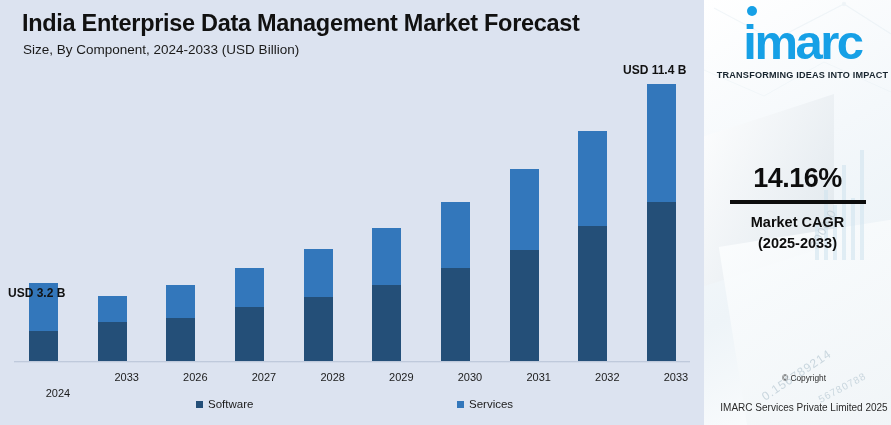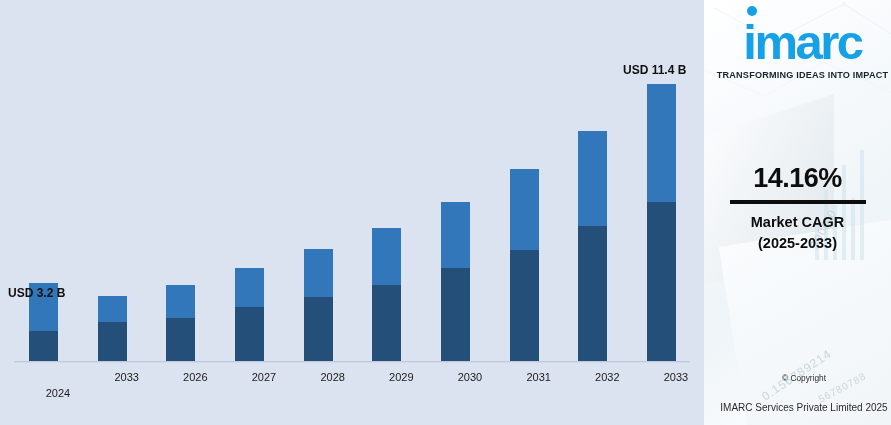--- a/index.html
+++ b/index.html
@@ -241,20 +241,22 @@
     margin-top: 19px;
   }
 </style>
 </head>
 <body>
 
 <div id="page">
 
   <div id="chart-panel">
 
+    <div id="chart-title">India Enterprise Data Management Market Forecast</div>
+    <div id="chart-subtitle">Size, By Component, 2024-2033 (USD Billion)</div>
 
     <div id="plot">
       <div id="baseline"></div>
 
     <div class="bar-group" style="left: 29px;">
           <div class="seg seg-services" style="height: 47.6246px; background: rgb(51, 119, 187);"></div>
           <div class="seg seg-software" style="height: 30.1298px; background: rgb(36, 79, 120);"></div>
         </div>
         <div class="axis-label" style="left: 43.5px; margin-top: 16px;">2024</div>
         <div class="bar-group" style="left: 97.6667px;">
@@ -300,20 +302,30 @@
         <div class="bar-group" style="left: 647px;">
           <div class="seg seg-services" style="height: 118.089px; background: rgb(51, 119, 187);"></div>
           <div class="seg seg-software" style="height: 158.911px; background: rgb(36, 79, 120);"></div>
         </div>
         <div class="axis-label" style="left: 661.5px;">2033</div>
       </div>
 
     <div class="value-callout" id="callout-start">USD 3.2 B</div>
     <div class="value-callout" id="callout-end">USD 11.4 B</div>
 
+    <div id="legend">
+      <div class="legend-item" id="legend-software">
+        <span class="legend-swatch sw-software"></span>
+        <span>Software</span>
+      </div>
+      <div class="legend-item" id="legend-services">
+        <span class="legend-swatch sw-services"></span>
+        <span>Services</span>
+      </div>
+    </div>
   </div>
 
   <div id="brand-panel">
 
     <div class="deco" id="deco-sheet-a"></div>
     <div class="deco" id="deco-sheet-b"></div>
     <svg class="deco" id="deco-lines" viewBox="0 0 187 130">
       <path d="M10 8 L70 40 L140 4 L187 34" stroke="#dbe7ee" stroke-width="1.2" fill="none"></path>
       <path d="M0 70 L60 96 L120 62 L187 92" stroke="#e3edf2" stroke-width="1" fill="none"></path>
       <circle cx="70" cy="40" r="2.2" fill="#dbe7ee"></circle>

